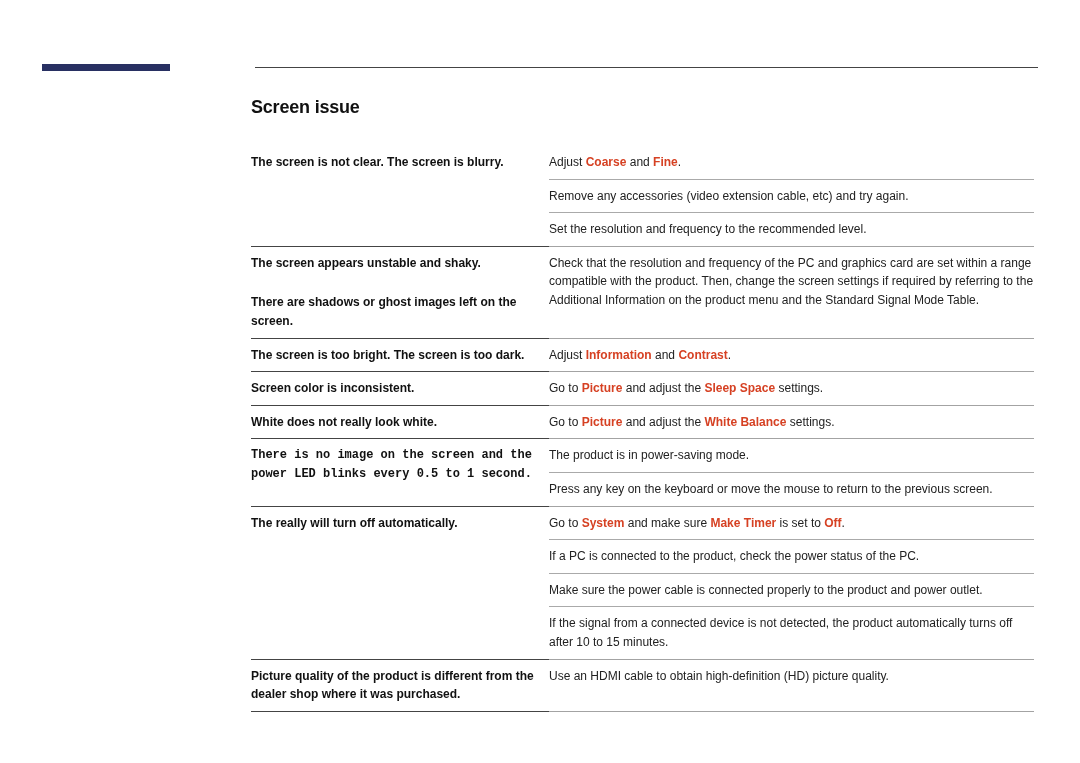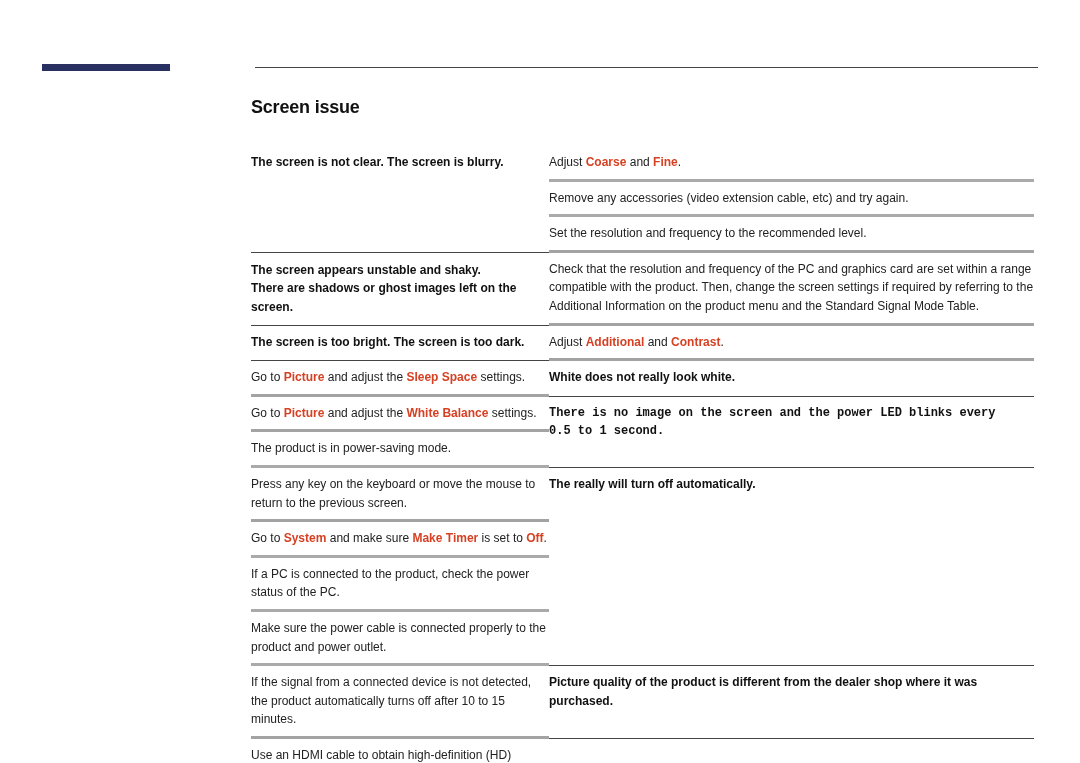--- a/index.html
+++ b/index.html
@@ -52,21 +52,21 @@
     color: #111;
     line-height: 1.55;
     padding: 7px 14px 7px 0;
     border-bottom: 1px solid #444;
   }
   .right-cell {
     font-size: 12px;
     color: #222;
     line-height: 1.55;
     padding: 7px 0 7px 0;
-    border-bottom: 3px solid #a3a3a3;
+    border-bottom: 1px solid #a3a3a3;
   }
   .right-cell.inner { border-bottom-color: #aaa; }
   .red { color: #d64123; font-weight: 700; }
 </style>
 </head>
 <body>
 
 <div class="accent-bar"></div>
 <div class="hr-top"></div>
 
@@ -77,29 +77,30 @@
 
     <div class="left-cell" style="grid-row: span 3;">The screen is not clear. The screen is blurry.</div>
     <div class="right-cell inner">
       <span>Adjust </span><span class="red">Coarse</span><span> and </span><span class="red">Fine</span><span>.</span>
     </div>
     <div class="right-cell inner">Remove any accessories (video extension cable, etc) and try again.</div>
     <div class="right-cell">Set the resolution and frequency to the recommended level.</div>
 
     <div class="left-cell" style="display:flex;flex-direction:column;justify-content:center;">
       <span>The screen appears unstable and shaky.</span>
-      <span style="margin-top:0;">There are shadows or ghost images left on the screen.</span>
+      <span style="margin-top:21px;">There are shadows or ghost images left on the screen.</span>
     </div>
     <div class="right-cell">Check that the resolution and frequency of the PC and graphics card are set within a range compatible with the product. Then, change the screen settings if required by referring to the Additional Information on the product menu and the Standard Signal Mode Table.</div>
 
     <div class="left-cell">The screen is too bright. The screen is too dark.</div>
     <div class="right-cell">
-      <span>Adjust </span><span class="red">Additional</span><span> and </span><span class="red">Contrast</span><span>.</span>
+      <span>Adjust </span><span class="red">Information</span><span> and </span><span class="red">Contrast</span><span>.</span>
     </div>
 
+    <div class="left-cell">Screen color is inconsistent.</div>
     <div class="right-cell">
       <span>Go to </span><span class="red">Picture</span><span> and adjust the </span><span class="red">Sleep Space</span><span> settings.</span>
     </div>
 
     <div class="left-cell">White does not really look white.</div>
     <div class="right-cell">
       <span>Go to </span><span class="red">Picture</span><span> and adjust the </span><span class="red">White Balance</span><span> settings.</span>
     </div>
 
     <div class="left-cell" style="grid-row: span 2; font-family: Liberation Mono, monospace;">There is no image on the screen and the power LED blinks every 0.5 to 1 second.</div>

